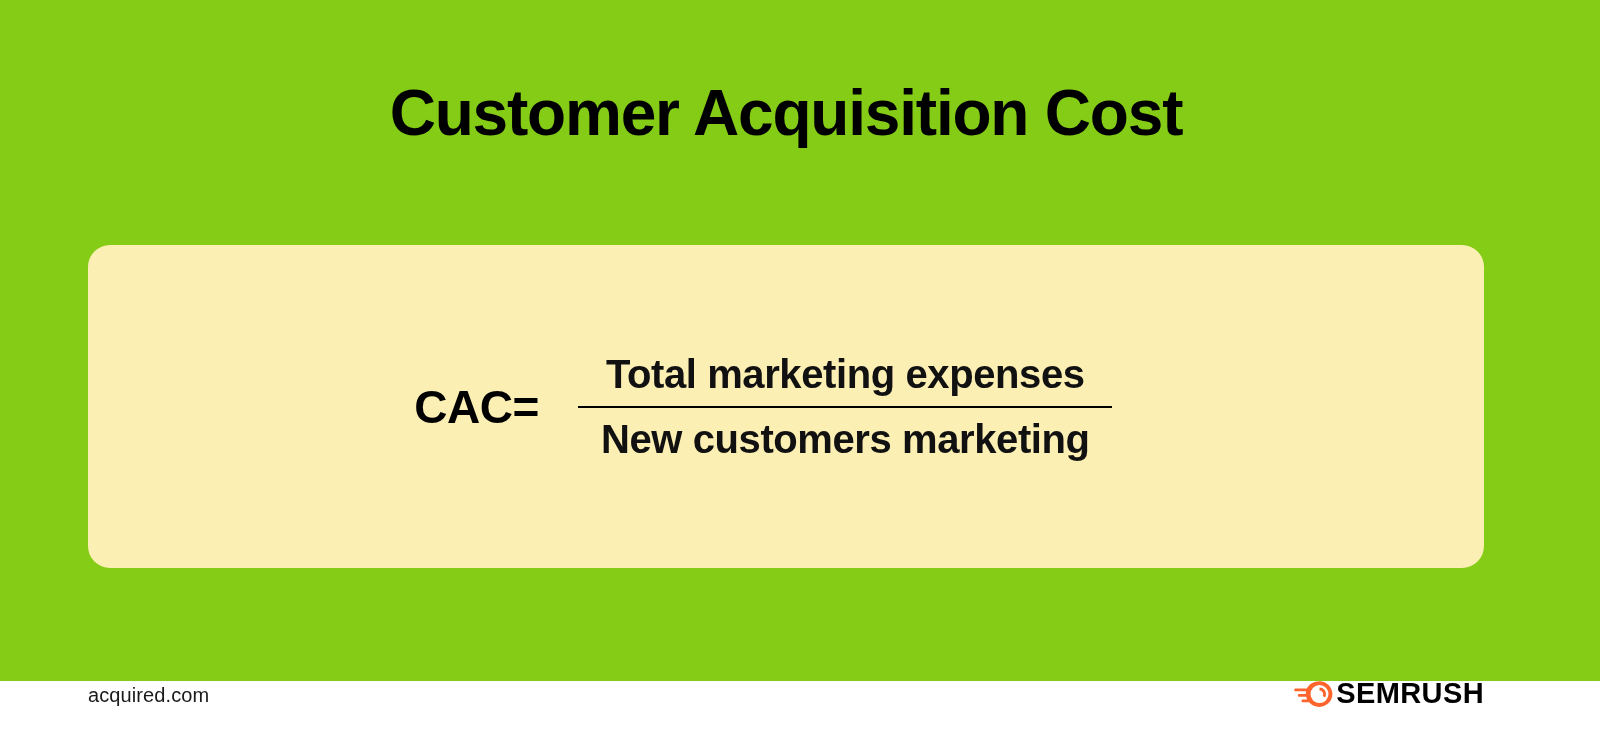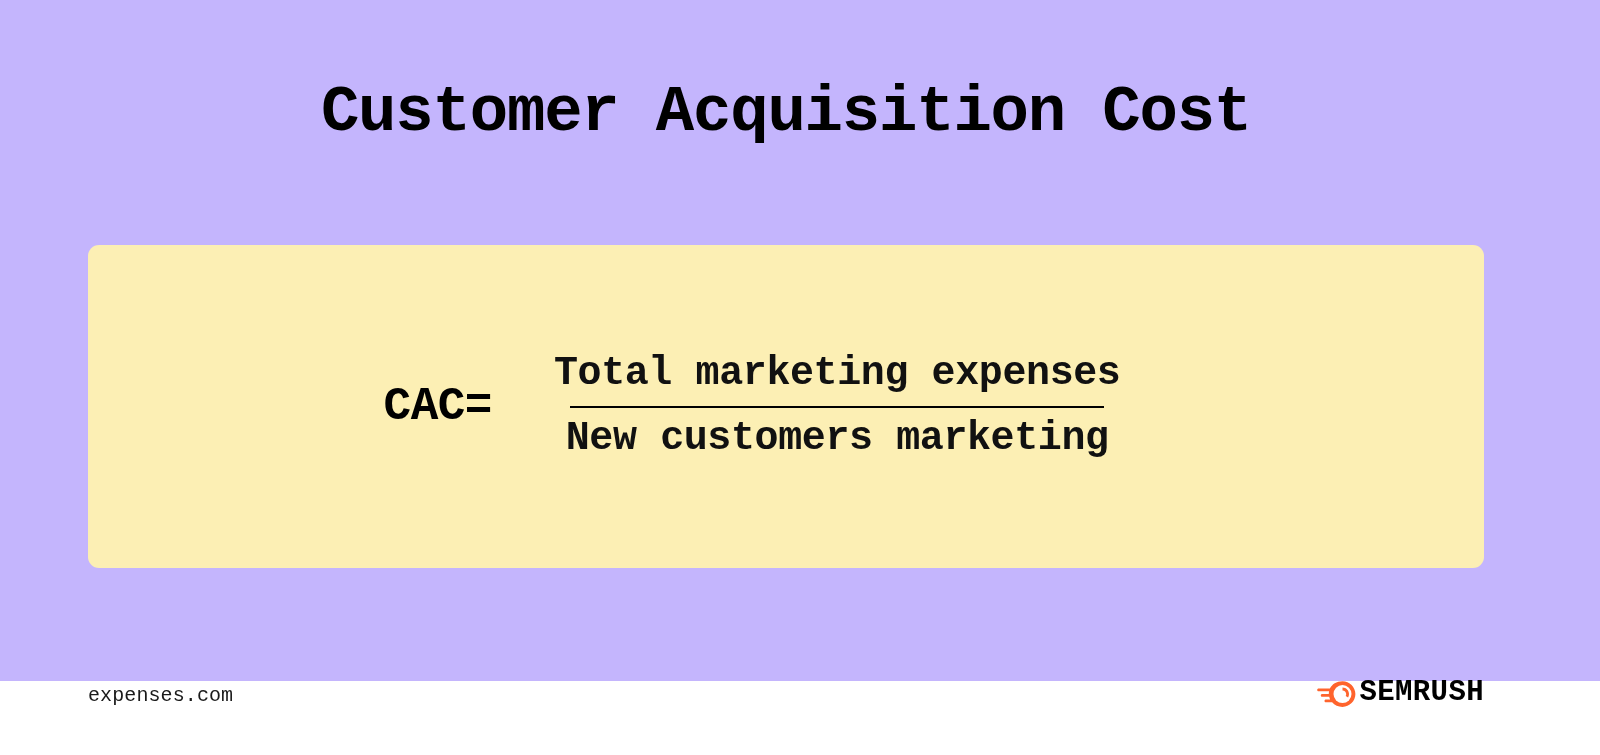--- a/index.html
+++ b/index.html
@@ -13,22 +13,21 @@
     background: #FFFFFF;
     font-family: "Liberation Sans", sans-serif;
     overflow: hidden;
     position: relative;
   }
 
   .slide {
     position: relative;
     width: 1600px;
     height: 681px;
-    background: #c4b5fd;
-    font-family: Liberation Mono, monospace;
+    background: #84cc16;
   }
 
   
   .title {
     position: absolute;
     left: 0;
     top: 78px;
     width: 1572px;
     text-align: center;
     font-size: 64px;
@@ -40,21 +39,21 @@
   }
 
   
   .formula-panel {
     position: absolute;
     left: 88px;
     top: 245px;
     width: 1396px;
     height: 323px;
     background: #FCEFB4;
-    border-radius: 11px;
+    border-radius: 22px;
   }
 
   .formula {
     position: absolute;
     left: 0;
     top: 0;
     width: 100%;
     height: 100%;
     display: flex;
     align-items: center;
@@ -117,21 +116,21 @@
     color: #1A1A1A;
     letter-spacing: 0.1px;
     white-space: nowrap;
   }
 
   .brand-logo {
     position: absolute;
     right: 116px;
     top: 678px;
     display: flex;
-    align-items: flex-start;
+    align-items: center;
     gap: 0;
   }
 
   .brand-mark {
     width: 42px;
     height: 30px;
     display: block;
     flex: 0 0 auto;
   }
 
@@ -160,21 +159,21 @@
         <div class="fraction">
           <div class="numerator">Total marketing expenses</div>
           <div class="fraction-bar"></div>
           <div class="denominator">New customers marketing</div>
         </div>
 
       </div>
     </div>
   </div>
 
-  <div class="footer-url">expenses.com</div>
+  <div class="footer-url">acquired.com</div>
 
   <div class="brand-logo">
     <svg class="brand-mark" viewBox="0 0 42 30">
       <path d="M25.5 3.2 C19.6 3.2 14.9 6.2 12.9 10.6 L1.6 10.6 C0.8 10.6 0.2 11.2 0.2 11.9 C0.2 12.7 0.8 13.3 1.6 13.3 L12.1 13.3 C11.9 14.2 11.8 15.1 11.8 16.1 L5.2 16.1 C4.4 16.1 3.8 16.7 3.8 17.5 C3.8 18.2 4.4 18.8 5.2 18.8 L12.2 18.8 C12.4 19.7 12.7 20.6 13.1 21.5 L8.9 21.5 C8.1 21.5 7.5 22.1 7.5 22.9 C7.5 23.6 8.1 24.2 8.9 24.2 L15.1 24.2 C17.6 27.1 21.3 28.9 25.5 28.9 C32.6 28.9 38.4 23.1 38.4 16.1 C38.4 9.0 32.6 3.2 25.5 3.2 Z" fill="#FF642D"></path>
       <circle cx="25.5" cy="16.1" r="9.0" fill="#FFFFFF"></circle>
       <path d="M25.5 9.6 C29.1 9.6 32.0 12.5 32.0 16.1 C32.0 17.3 31.7 18.4 31.1 19.4 L28.7 18.0 C29.0 17.4 29.2 16.8 29.2 16.1 C29.2 14.1 27.5 12.4 25.5 12.4 Z" fill="#FF642D"></path>
     </svg>
     <div class="brand-wordmark">SEMRUSH</div>
   </div>
 

